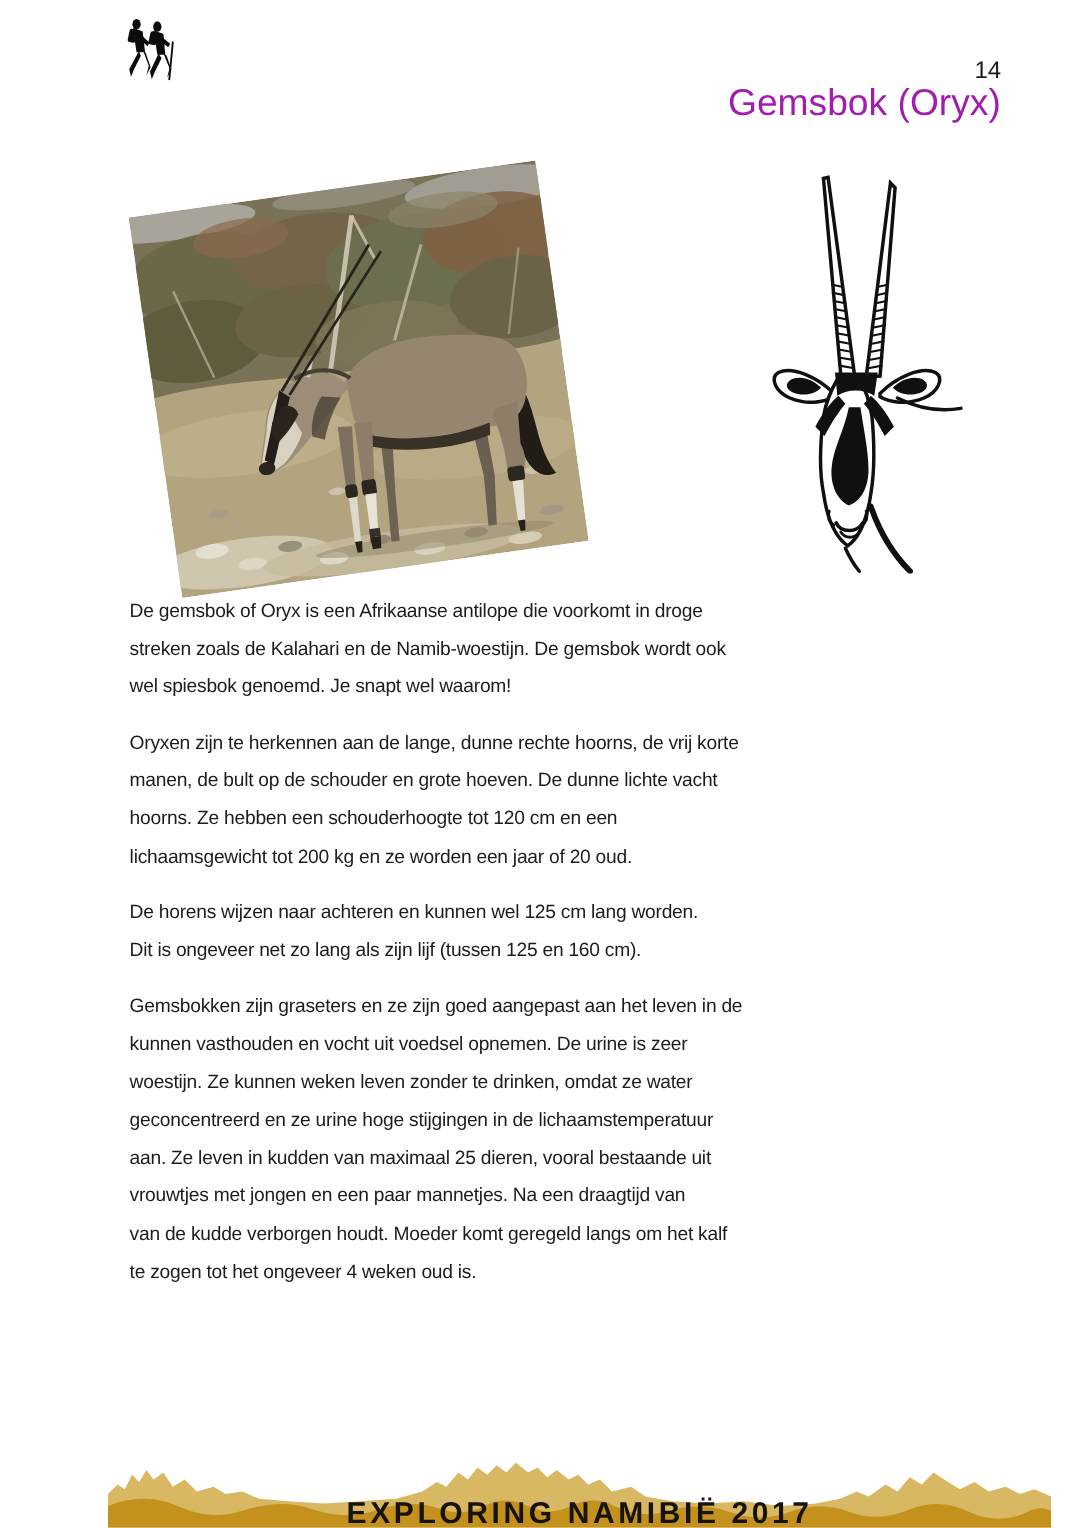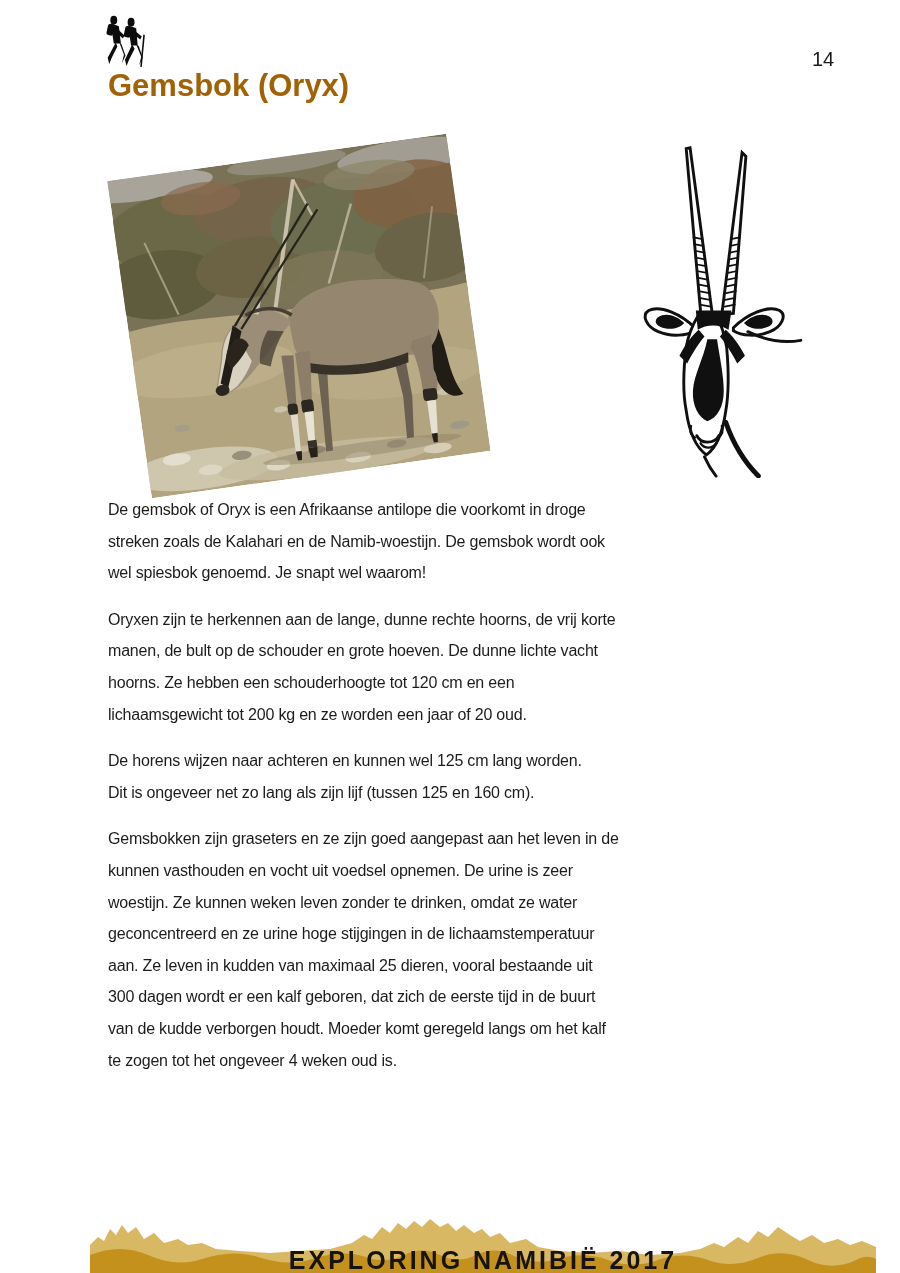--- a/index.html
+++ b/index.html
@@ -2,22 +2,22 @@
 <html><head>
 <meta charset="utf-8">
 <style>
   html,body{margin:0;padding:0;}
   body{
     width:900px;height:1273px;background:#ffffff;position:relative;overflow:hidden;
     font-family:"Liberation Sans", sans-serif;color:#1e1e1e;
   }
   .logo{position:absolute;left:100px;top:13px;width:52px;height:56px;}
   .page-number{position:absolute;left:812px;top:48px;font-size:20px;color:#1a1a1a;}
-  .page-title{position:absolute;left:108px;top:68px;width:726px;text-align:left;
-    font-size:31px;font-weight:bold;color:#a16207;}
+  .page-title{position:absolute;left:108px;top:68px;width:726px;text-align:right;
+    font-size:31px;font-weight:normal;color:#a21caf;}
   .photo-wrap{position:absolute;left:128px;top:156px;width:342px;height:320px;
     transform:rotate(-8deg);overflow:hidden;}
   .photo-wrap svg{display:block;}
   .drawing-wrap{position:absolute;left:606px;top:141px;width:197px;height:337px;}
   .article{position:absolute;left:108px;top:494px;width:740px;font-size:16px;
     letter-spacing:-0.2px;color:#1c1c1c;}
   .para{margin:0 0 15px 0;}
   .line{line-height:31.6px;white-space:nowrap;}
   .footer-banner{position:absolute;left:90px;top:1215px;width:786px;height:71px;}
 </style>
@@ -217,21 +217,21 @@
   <div class="para">
     <div class="line">De horens wijzen naar achteren en kunnen wel 125 cm lang worden.</div>
     <div class="line">Dit is ongeveer net zo lang als zijn lijf (tussen 125 en 160 cm).</div>
   </div>
   <div class="para">
     <div class="line">Gemsbokken zijn graseters en ze zijn goed aangepast aan het leven in de</div>
     <div class="line">kunnen vasthouden en vocht uit voedsel opnemen. De urine is zeer</div>
     <div class="line">woestijn. Ze kunnen weken leven zonder te drinken, omdat ze water</div>
     <div class="line">geconcentreerd en ze urine hoge stijgingen in de lichaamstemperatuur</div>
     <div class="line">aan. Ze leven in kudden van maximaal 25 dieren, vooral bestaande uit</div>
-    <div class="line">300 dagen wordt er een kalf geboren, dat zich de eerste tijd in de buurt</div>
+    <div class="line">vrouwtjes met jongen en een paar mannetjes. Na een draagtijd van</div>
     <div class="line">van de kudde verborgen houdt. Moeder komt geregeld langs om het kalf</div>
     <div class="line">te zogen tot het ongeveer 4 weken oud is.</div>
   </div>
 </div>
 
 <div class="footer-banner">
   <svg viewBox="0 0 786 71" width="786" height="71">
     <g>
       <path fill="#d9b863" d="M0,30 L8,22 14,26 20,14 26,20 32,10 38,18 46,12 54,24 64,18 74,28 88,24 98,30 112,28 126,34 150,36 180,38 210,36 240,34 262,28 274,20 282,24 292,12 300,18 308,8 316,14 324,6 332,12 340,4 350,12 358,8 366,16 374,10 384,18 392,14 400,22 410,18 420,28 436,24 448,32 470,36 500,38 530,36 560,40 590,38 610,34 624,28 634,32 648,22 658,28 668,16 678,22 688,12 700,20 710,26 722,20 734,28 748,24 760,30 772,26 786,32 L786,71 L0,71 Z"></path>
     </g>

